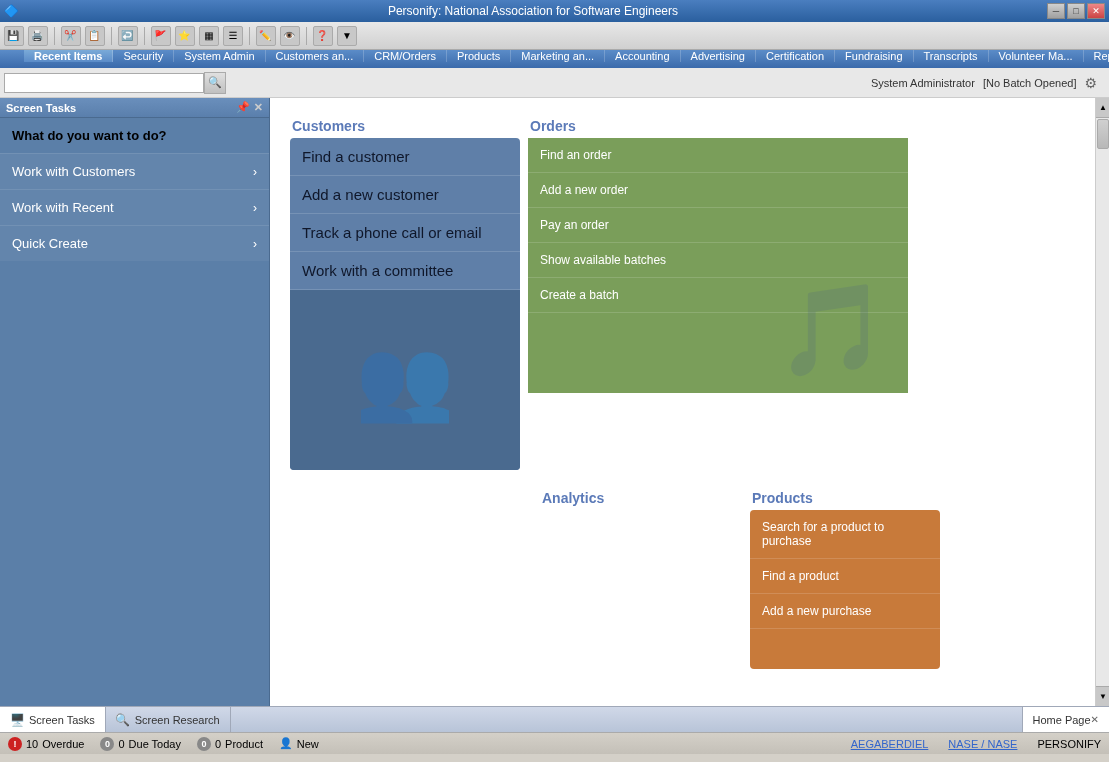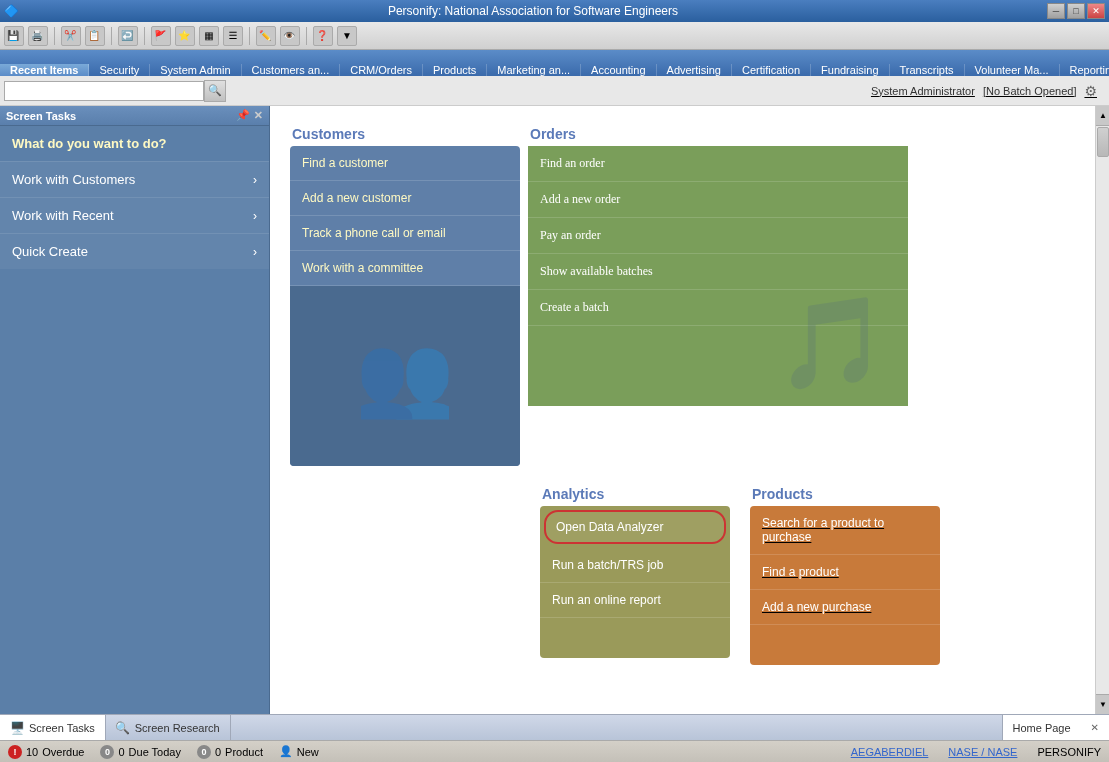--- a/index.html
+++ b/index.html
@@ -48,22 +48,23 @@
       display: flex; align-items: center; justify-content: center;
       font-size: 10px;
       cursor: pointer;
     }
     .toolbar-separator { width: 1px; height: 18px; background: #aaa; margin: 0 2px; }
 
     
     .nav-bar {
       background: linear-gradient(to bottom, #5b8cc8, #3a6aab);
       display: flex;
-      align-items: flex-end;
-      height: 26px;
+      align-items: flex-start;
+      height: 18px;
+      padding-left: 24px;
     }
     .nav-tab {
       padding: 0 10px;
       color: white;
       font-size: 11px;
       display: flex; align-items: center;
       cursor: pointer;
       border-right: 1px solid rgba(255,255,255,0.2);
       white-space: nowrap;
     }
@@ -91,21 +92,21 @@
       font-size: 11px;
     }
     .search-btn {
       width: 22px; height: 22px;
       background: linear-gradient(to bottom, #e0e0e0, #c0c0c0);
       border: 1px solid #aaa;
       display: flex; align-items: center; justify-content: center;
       cursor: pointer;
       font-size: 11px;
     }
-    .search-right { display: flex; align-items: center; gap: 8px; padding-right: 8px; text-decoration: underline; }
+    .search-right { display: flex; align-items: center; gap: 8px; padding-right: 8px; }
     .user-info { font-size: 11px; color: #333; }
     .batch-info { font-size: 11px; color: #333; }
     .settings-icon { font-size: 14px; color: #666; cursor: pointer; }
 
     
     .left-panel {
       width: 270px;
       background: #5b7fa8;
       border-right: 1px solid #4a6a8f;
       display: flex;
@@ -120,21 +121,21 @@
       padding: 3px 6px;
       display: flex;
       align-items: center;
       justify-content: space-between;
       border-bottom: 1px solid #4a6a8f;
     }
     .panel-header-icons { display: flex; gap: 4px; }
     .panel-icon { cursor: pointer; font-size: 11px; color: #ccc; }
     .panel-question {
       padding: 10px 12px;
-      color: #fef9c3;
+      color: #000000;
       font-size: 13px;
       font-weight: bold;
     }
     .menu-item {
       padding: 10px 12px;
       color: white;
       font-size: 13px;
       cursor: pointer;
       display: flex;
       align-items: center;
@@ -162,37 +163,36 @@
     }
 
     
     .card-customers {
       background: #5f7fa8;
       border-radius: 4px;
       overflow: hidden;
     }
     .card-item {
       padding: 10px 12px;
-      color: #fef9c3;
-      font-size: 12px;
+      color: #0f172a;
+      font-size: 15px;
       cursor: pointer;
       border-bottom: 1px solid rgba(255,255,255,0.15);
     }
     .orders-bg {
       background: #7a9e5a;
       min-height: 220px;
       position: relative;
     }
     .order-item {
       padding: 10px 12px;
       color: white;
       font-size: 12px;
       cursor: pointer;
       border-bottom: 1px solid rgba(255,255,255,0.15);
-      font-family: Liberation Serif, serif;
     }
 
     
     .customers-image {
       background: #4a6a8f;
       min-height: 180px;
       position: relative;
       overflow: hidden;
       display: flex;
       align-items: center;
@@ -211,21 +211,20 @@
       font-size: 12px;
       cursor: pointer;
       border-bottom: 1px solid rgba(255,255,255,0.15);
     }
 
     
     .card-products {
       background: #c87a3a;
       border-radius: 4px;
       overflow: hidden;
-      text-decoration: underline;
     }
     .product-item {
       padding: 10px 12px;
       color: white;
       font-size: 12px;
       cursor: pointer;
       border-bottom: 1px solid rgba(255,255,255,0.15);
     }
 
     
@@ -244,21 +243,21 @@
       cursor: pointer;
       border-right: 1px solid #a0a8b8;
     }
     .bottom-tab.active { background: white; }
     .bottom-tab-icon { font-size: 12px; }
     .home-tab {
       margin-left: auto;
       padding: 0 10px;
       font-size: 11px;
       color: #333;
-      display: flex; align-items: center; gap: 20px;
+      display: flex; align-items: center; gap: 0;
       cursor: pointer;
       border-left: 1px solid #a0a8b8;
       background: white;
     }
     .tab-close { font-size: 10px; cursor: pointer; color: #666; }
 
     
     .status-bar {
       height: 22px;
       background: linear-gradient(to bottom, #d4d0c8, #c4c0b8);
@@ -460,29 +459,20 @@
           </div>
           <div style="height:80px;"></div>
         </div>
       </div>
     </div>
 
     <div style="display:flex; gap:20px; margin-left:250px;">
 
       <div style="flex: 0 0 190px;">
         <div class="section-title">Analytics</div>
-        <div class="card-analytics">
-
-          <div style="padding: 4px;">
-            <div style="border: 2px solid #cc3333; border-radius: 14px; padding: 8px 10px; color: white; font-size: 12px; cursor: pointer; background: rgba(255,255,255,0.05);">Open Data Analyzer</div>
-          </div>
-          <div class="analytics-item">Run a batch/TRS job</div>
-          <div class="analytics-item">Run an online report</div>
-          <div style="height:40px;"></div>
-        </div>
       </div>
 
       <div style="flex: 0 0 190px;">
         <div class="section-title">Products</div>
         <div class="card-products">
           <div class="product-item">Search for a product to purchase</div>
           <div class="product-item">Find a product</div>
           <div class="product-item">Add a new purchase</div>
           <div style="height:40px;"></div>
         </div>

